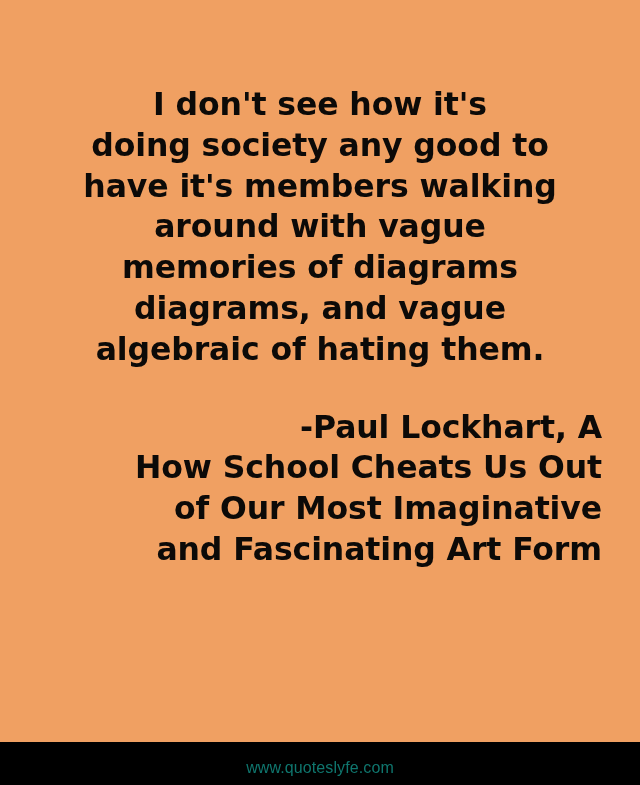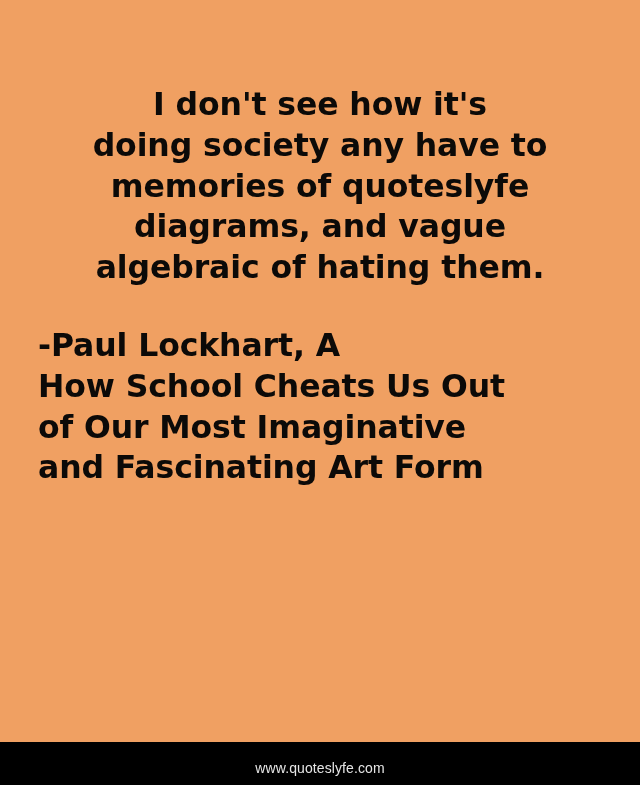--- a/index.html
+++ b/index.html
@@ -34,21 +34,21 @@
 
   #quote-block {
     width: 100%;
     margin-top: 84px;
     text-align: center;
   }
 
   #attribution-block {
     width: 100%;
     margin-top: 37px;
-    text-align: left;
+    text-align: right;
   }
 
   .quote-line,
   .attrib-line {
     display: block;
     color: #0c0a08;
     font-family: "DejaVu Sans", "Liberation Sans", sans-serif;
     font-weight: bold;
     font-size: 31.5px;
     line-height: 40.8px;
@@ -59,40 +59,42 @@
   #footer-bar {
     flex: 0 0 auto;
     height: 43px;
     background: #000000;
     display: flex;
     align-items: center;
     justify-content: center;
   }
 
   #footer-text {
-    color: #e5e5e5;
+    color: #0f766e;
     font-family: "Liberation Sans", "DejaVu Sans", sans-serif;
-    font-size: 14px;
+    font-size: 16px;
     font-weight: normal;
     letter-spacing: 0.1px;
     line-height: 1;
     margin-top: 8px;
   }
 </style>
 </head>
 <body>
 
 <div id="quote-card">
 
   <div id="card-body">
 
     <div id="quote-block">
       <span class="quote-line">I don't see how it's</span>
-      <span class="quote-line">doing society any have to</span>
-      <span class="quote-line">memories of quoteslyfe</span>
+      <span class="quote-line">doing society any good to</span>
+      <span class="quote-line">have it's members walking</span>
+      <span class="quote-line">around with vague</span>
+      <span class="quote-line">memories of diagrams</span>
       <span class="quote-line">diagrams, and vague</span>
       <span class="quote-line">algebraic of hating them.</span>
     </div>
 
     <div id="attribution-block">
       <span class="attrib-line">-Paul Lockhart, A</span>
       <span class="attrib-line">How School Cheats Us Out</span>
       <span class="attrib-line">of Our Most Imaginative</span>
       <span class="attrib-line">and Fascinating Art Form</span>
     </div>

